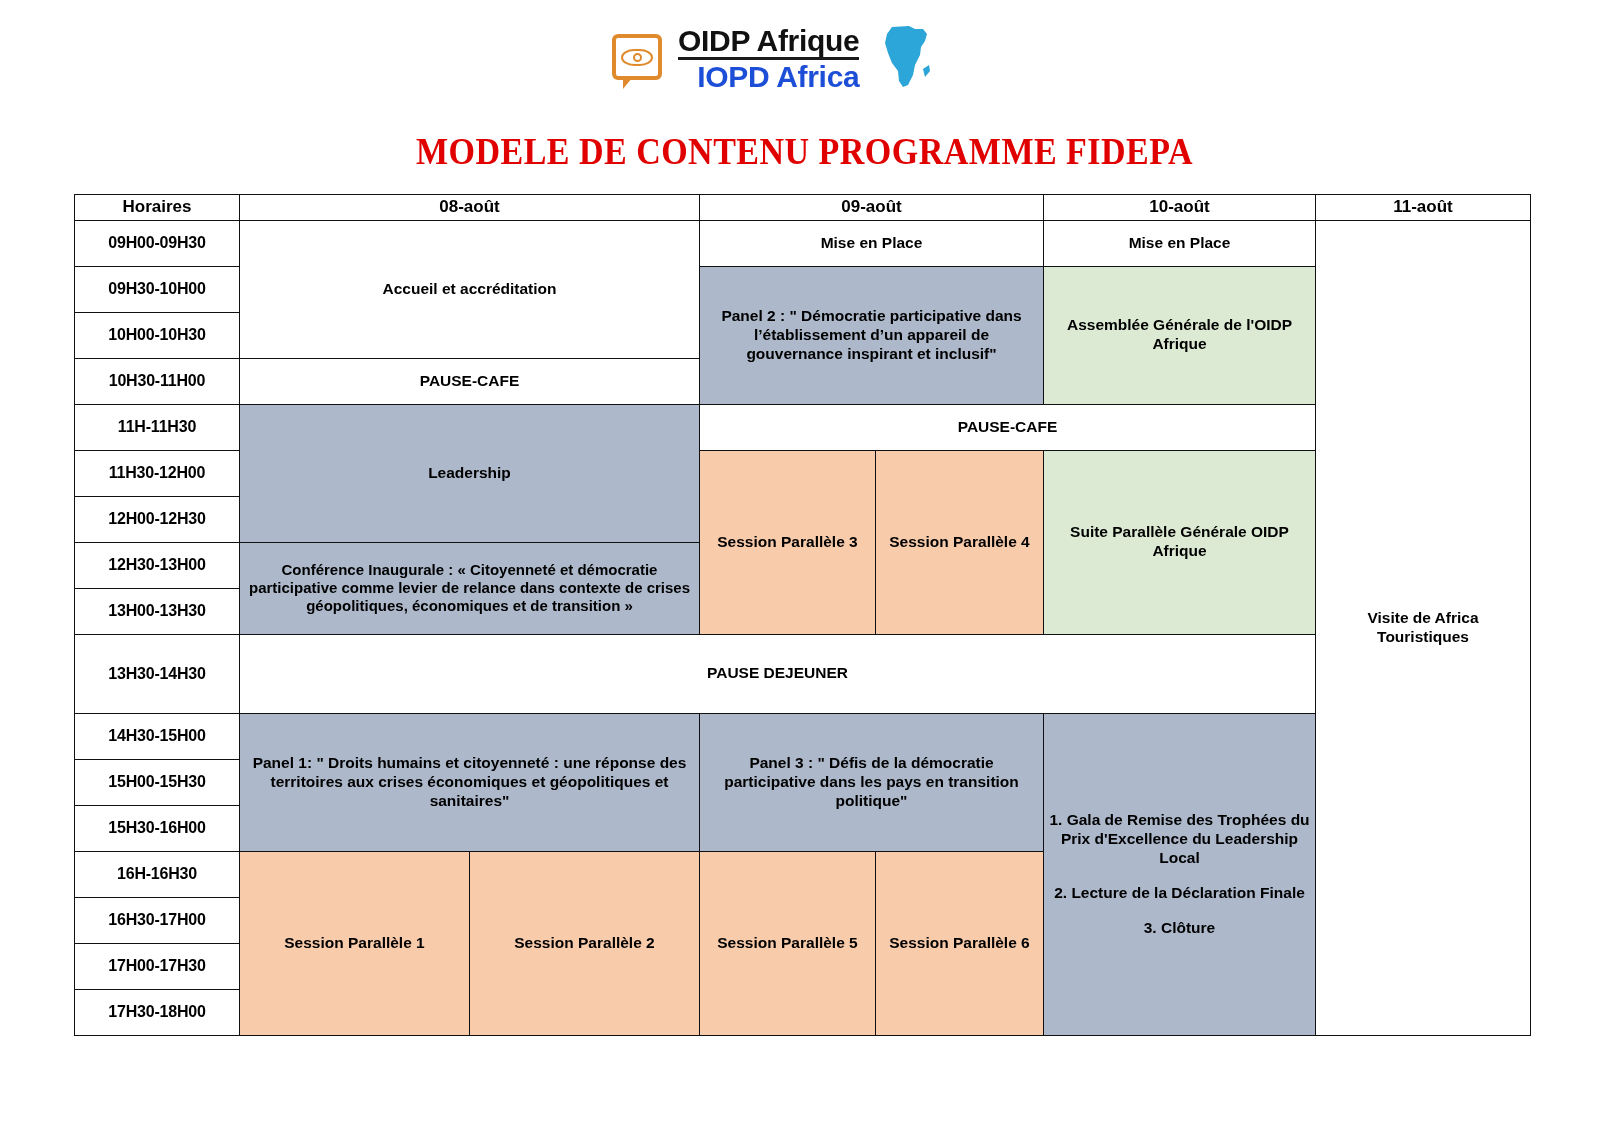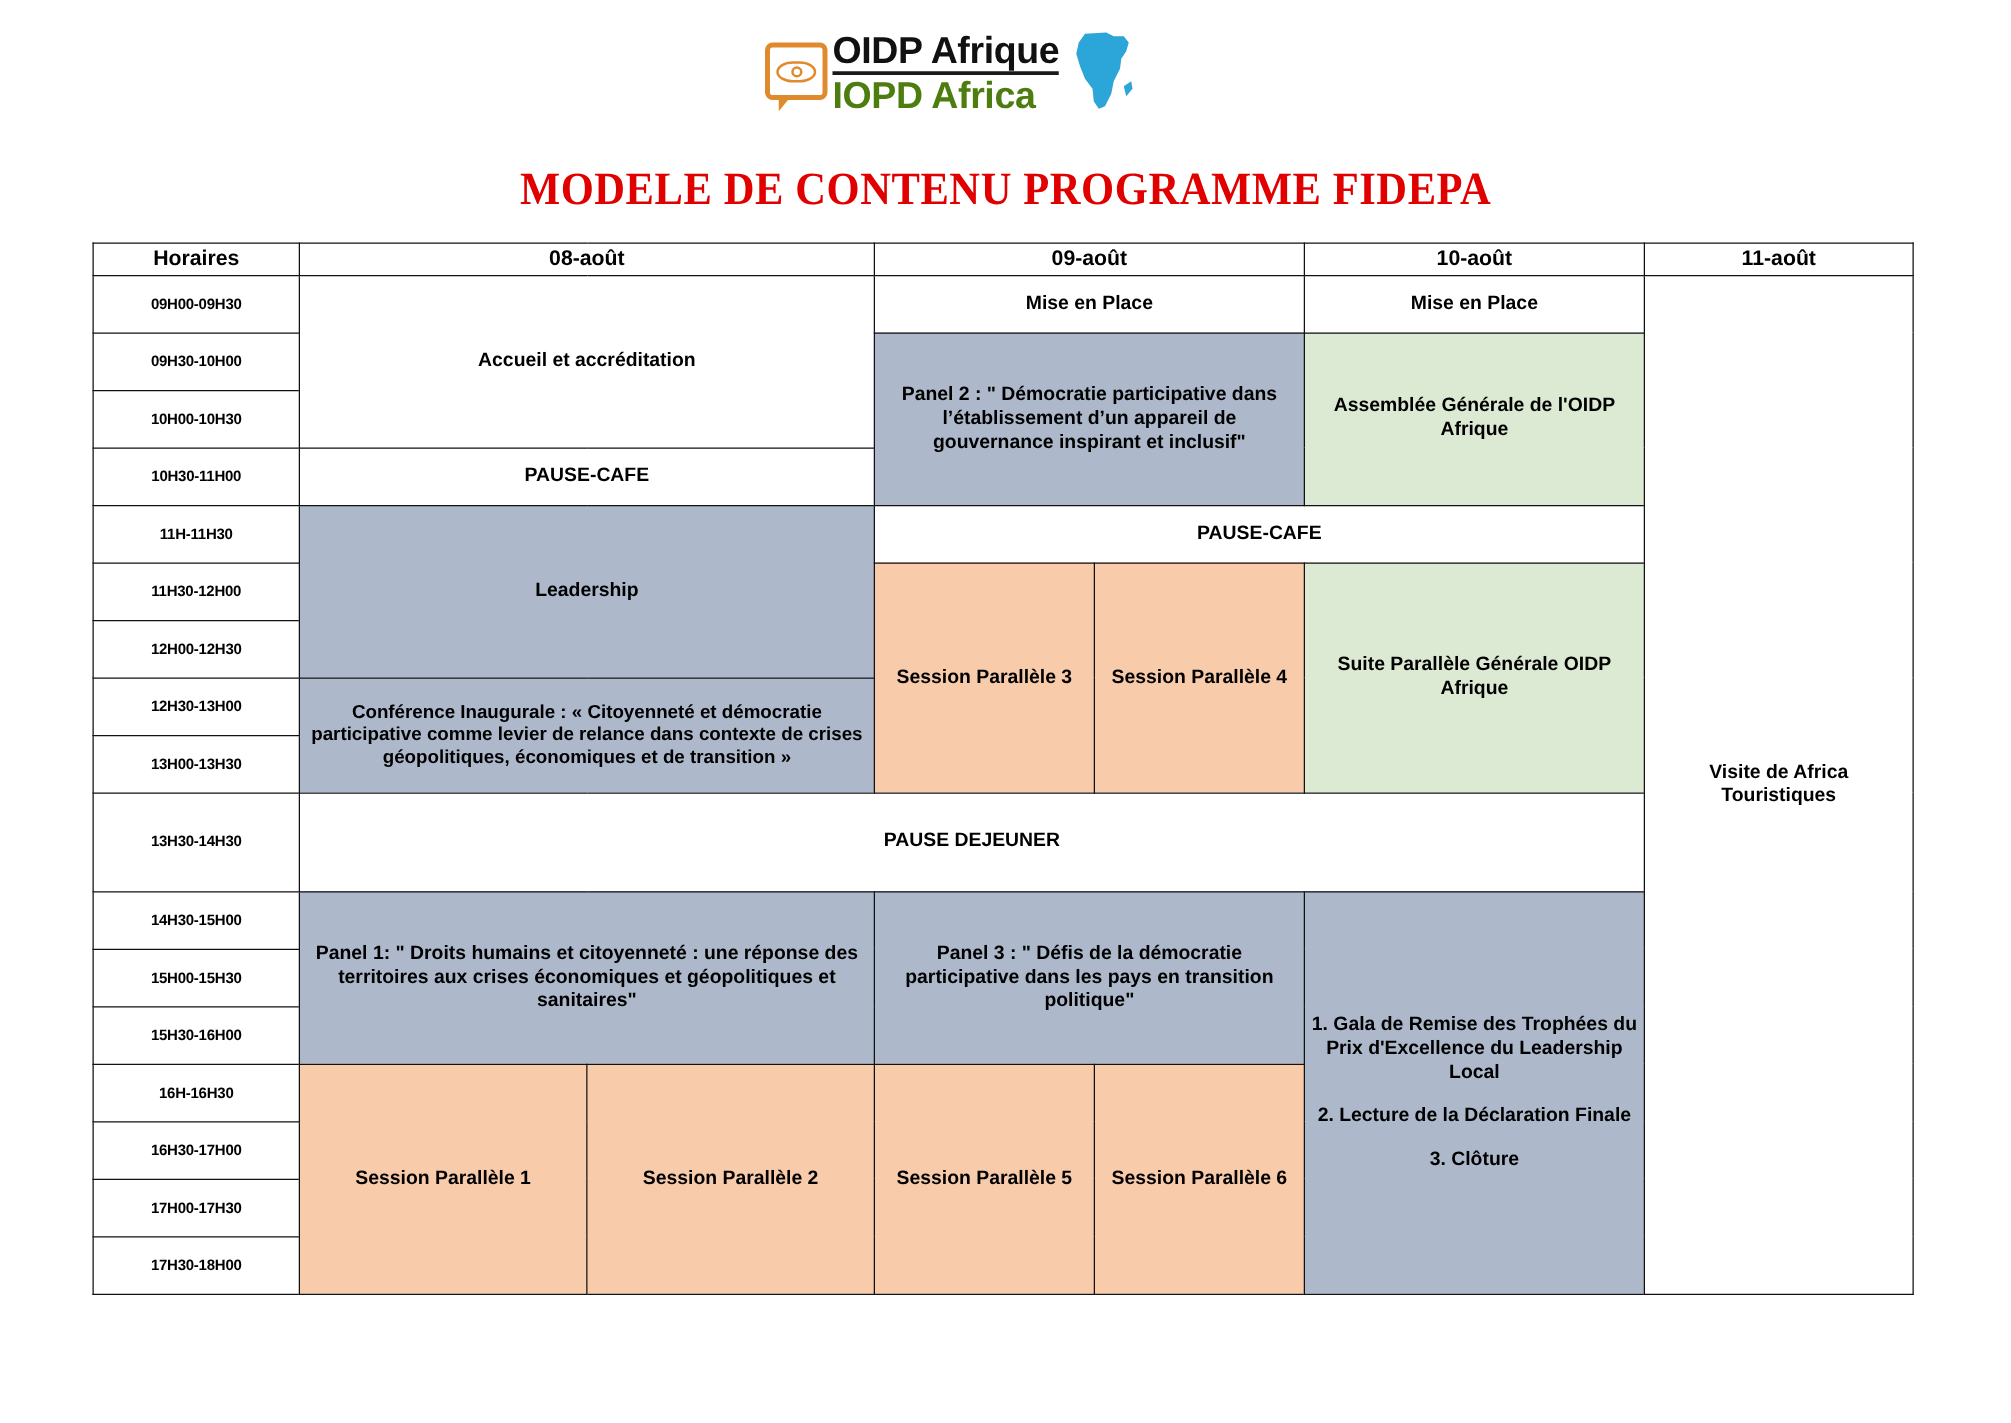--- a/index.html
+++ b/index.html
@@ -18,21 +18,22 @@
 
   
   .logo-wrap {
     position: absolute;
     left: 612px;
     top: 18px;
     width: 300px;
     height: 82px;
     display: flex;
     align-items: center;
-    gap: 4px;
+    gap: 16px;
+    text-align: right;
   }
   .logo-bubble {
     width: 50px;
     height: 46px;
     border: 4px solid #E08A2E;
     border-radius: 6px;
     position: relative;
     display: flex;
     align-items: center;
     justify-content: center;
@@ -81,21 +82,21 @@
     letter-spacing: -0.3px;
     border-bottom: 3px solid #1a1a1a;
     padding-bottom: 1px;
     color: #111;
   }
   .logo-line2 {
     font-size: 30px;
     font-weight: bold;
     letter-spacing: -0.3px;
     padding-top: 2px;
-    color: #4d7c0f;
+    color: #1d4ed8;
   }
   .logo-africa {
     width: 56px;
     height: 66px;
     flex: 0 0 auto;
     margin-left: 4px;
     margin-top: -2px;
   }
 
   
@@ -134,21 +135,21 @@
     padding: 2px 5px;
     line-height: 1.22;
     background: #ffffff;
   }
   
   td.time {
     border-top: 1.2px solid #9a9a9a;
     border-bottom: 1.2px solid #9a9a9a;
     border-left: 1.6px solid #111111;
     border-right: 1.6px solid #111111;
-    font-size: 12px;
+    font-size: 16px;
     letter-spacing: -0.2px;
     white-space: nowrap;
   }
   td.hdr {
     font-size: 17px;
     border-bottom: 1.6px solid #111111;
   }
   td.hdr-time { border-bottom: 1.2px solid #9a9a9a; }
 
   .c-blue  { background: #adb9cb !important; }

